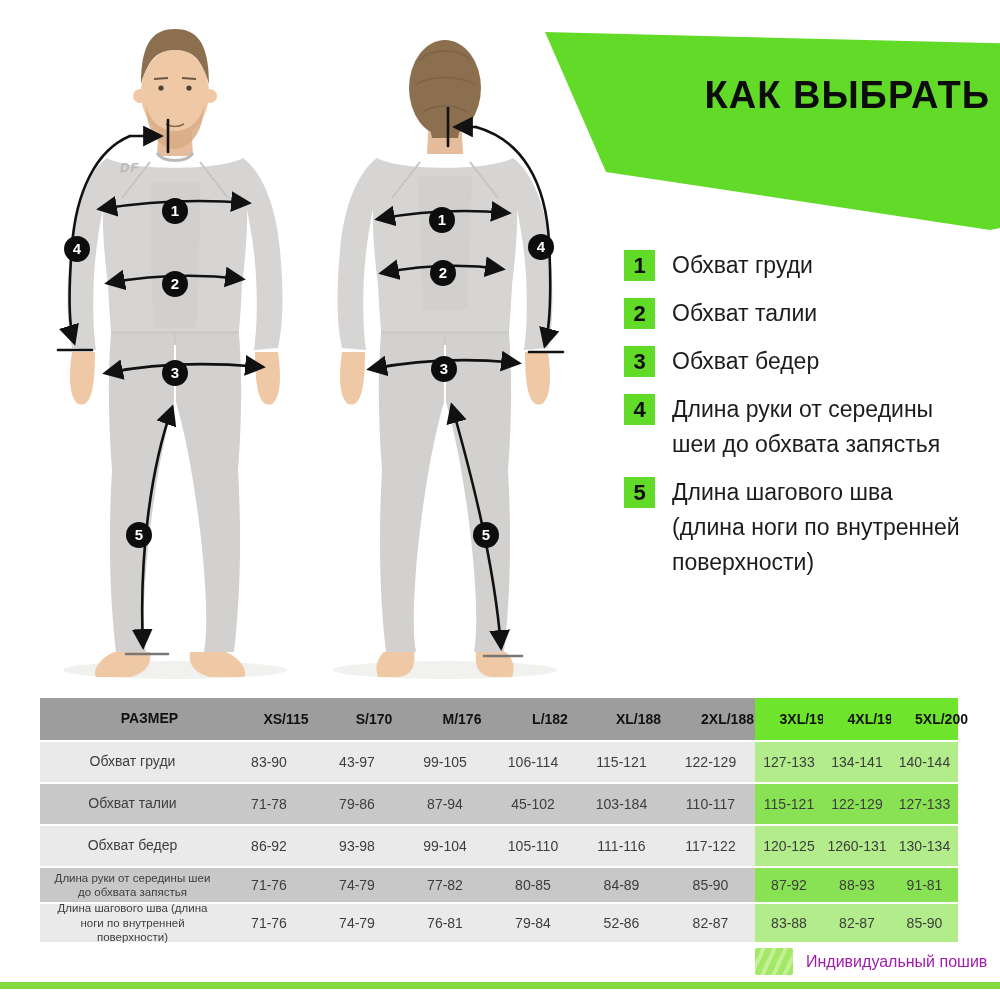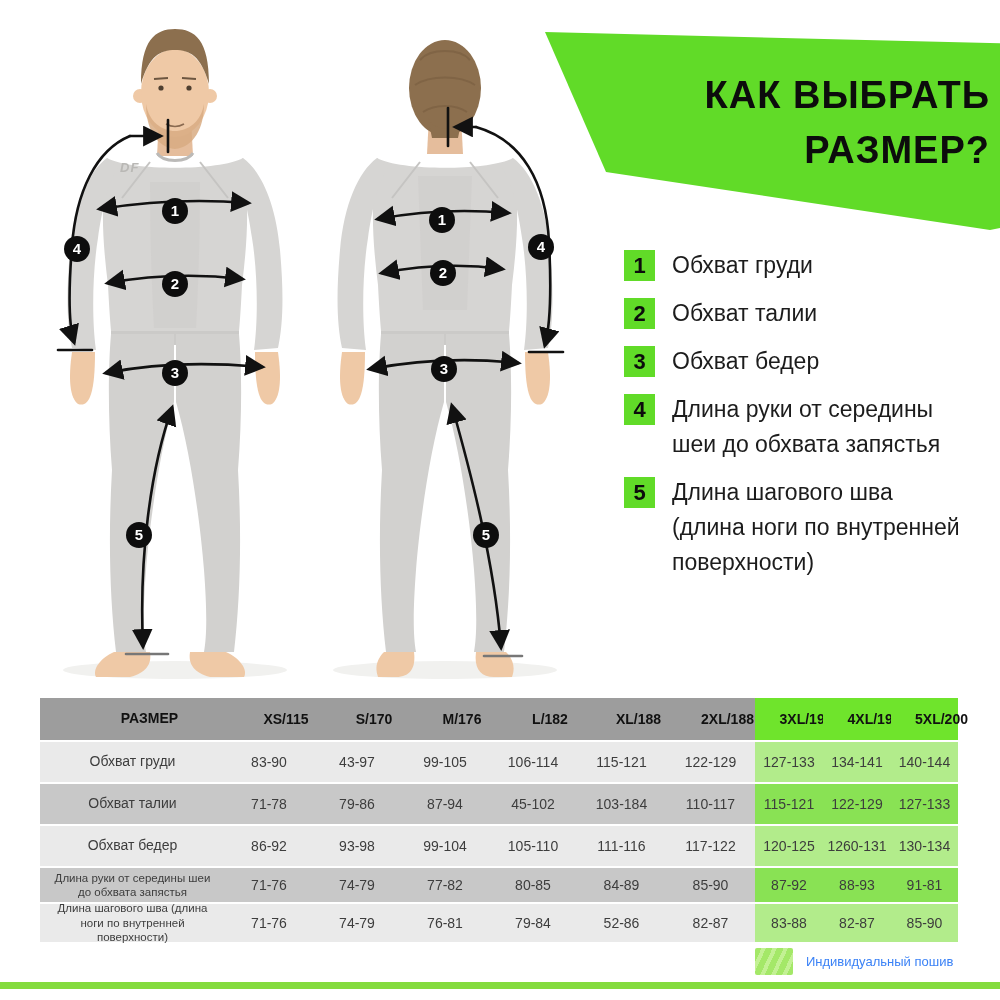--- a/index.html
+++ b/index.html
@@ -47,21 +47,21 @@
   .tr.r4 .td { height:38px; }
   .tr.r3 .td.lab, .tr.r4 .td.lab { font-size:11.5px; padding:0 14px; }
 
   
   .custom-note { position:absolute; left:755px; top:948px; display:flex; align-items:center; }
   .swatch {
     width:38px; height:27px; border-radius:2px;
     background:repeating-linear-gradient(115deg,
       var(--hatch-green,#A4E868) 0 6px, #C3F194 6px 10px);
   }
-  .custom-note-label { margin-left:13px; font-size:13px; color:#3b82f6; }
+  .custom-note-label { margin-left:13px; font-size:16px; color:#a21caf; }
   .bottom-bar { position:absolute; left:0; top:982px; width:1000px; height:7px; background:var(--bar-green,#84DB3E); }
 
   
   .photos { position:absolute; left:0; top:0; width:640px; height:695px; }
   svg text.mnum { font-family:"Liberation Sans",sans-serif; font-size:15px; font-weight:700; fill:#fff; }
   svg text.logo { font-family:"Liberation Sans",sans-serif; font-size:13px; font-style:italic; font-weight:700; fill:#b9b8b5; letter-spacing:1px; }
 </style>
 </head>
 <body>
 
@@ -180,21 +180,20 @@
           <text class="mnum" x="541" y="252" text-anchor="middle">4</text>
         <circle cx="486" cy="535" r="13" fill="#0d0d0d"></circle>
           <text class="mnum" x="486" y="540" text-anchor="middle">5</text>
       </g>
     </svg>
   </div>
 
   <div class="banner">
     <div class="banner-text">
       <div>КАК ВЫБРАТЬ</div>
-      <div>РАЗМЕР?</div>
     </div>
   </div>
 
   <div class="legend">
     <div class="legend-item">
       <span class="legend-num">1</span>
       <span class="legend-label">Обхват груди</span>
     </div>
     <div class="legend-item">
       <span class="legend-num">2</span>

